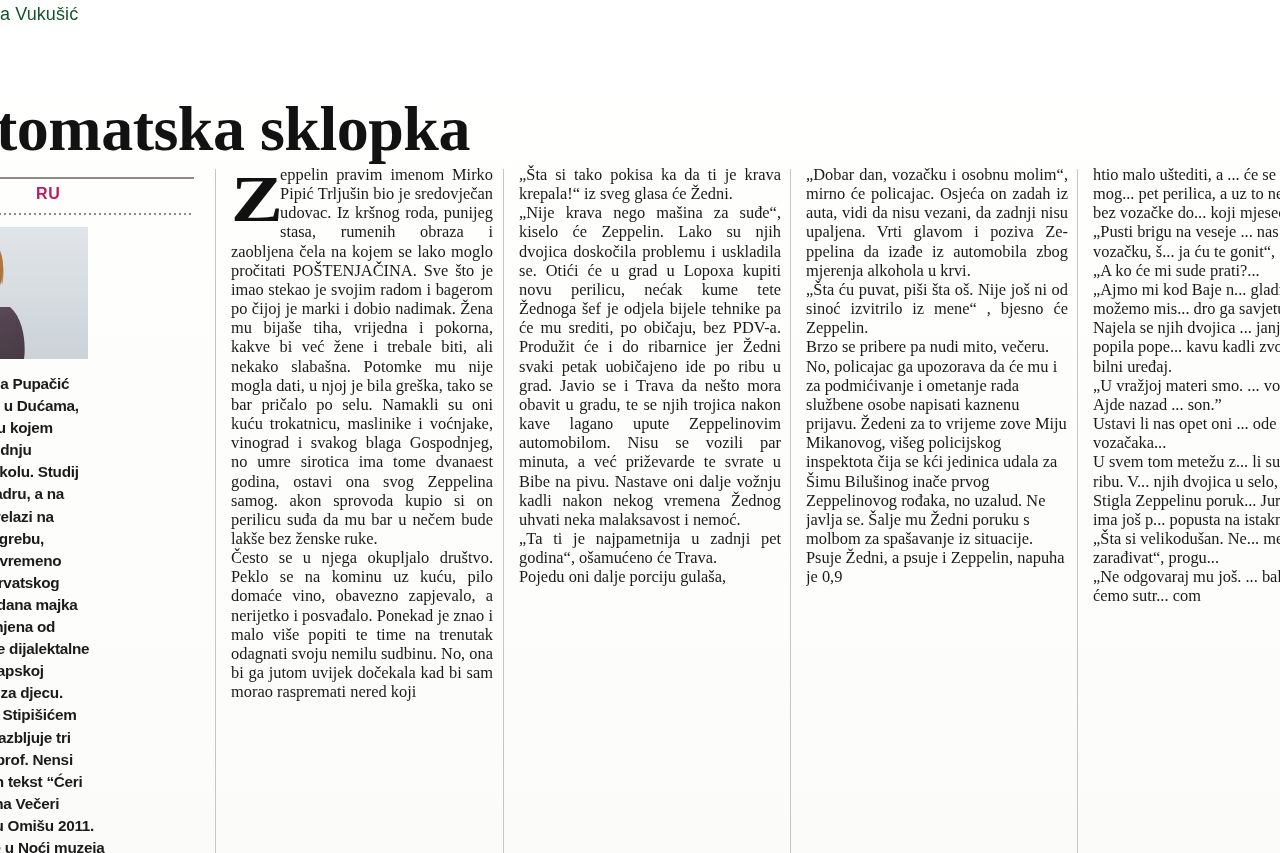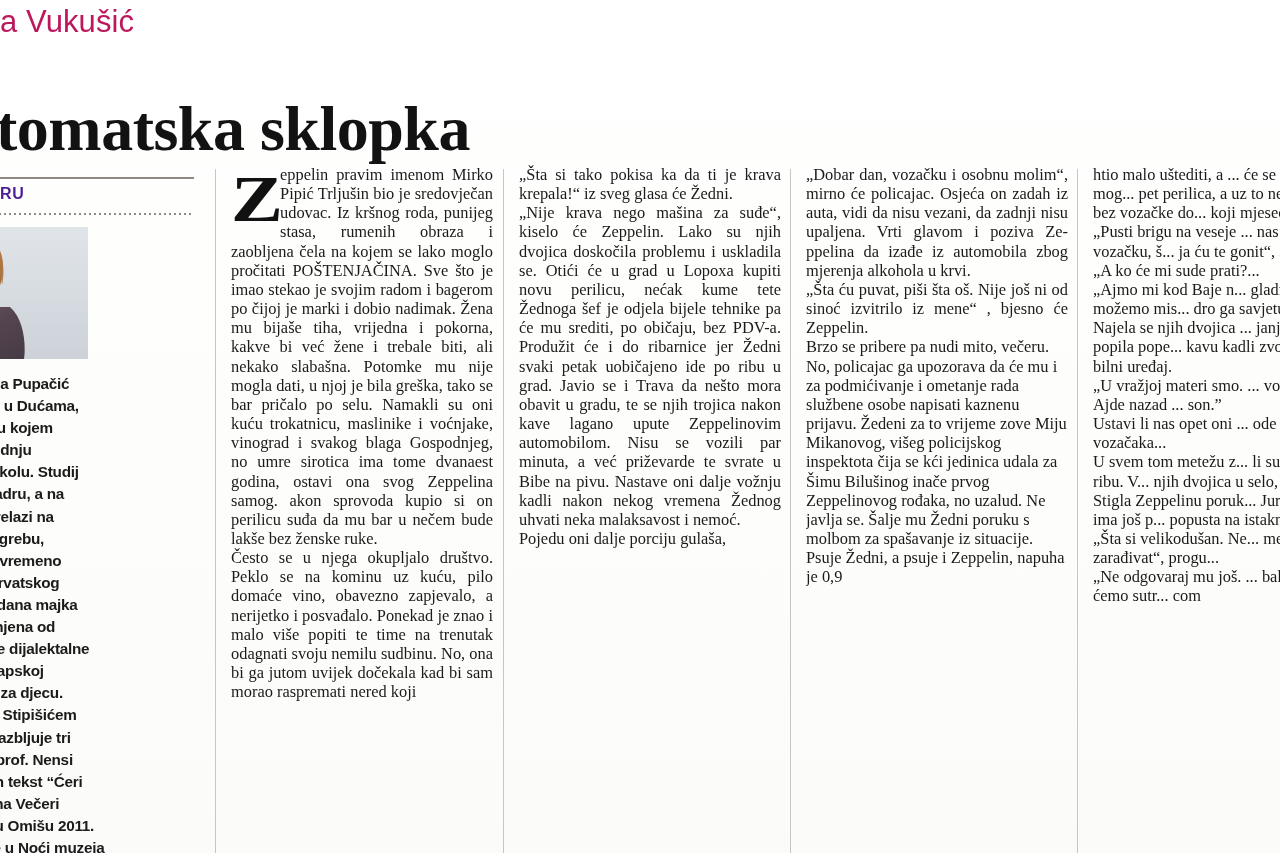--- a/index.html
+++ b/index.html
@@ -41,23 +41,23 @@
     left: -96px;
     top: 0;
     width: 1376px;
     height: 165px;
   }
   .byline {
     position: absolute;
     left: 96px;
     top: 4px;
     font-family: "Liberation Sans", "DejaVu Sans", sans-serif;
-    font-size: 31px;
+    font-size: 18px;
     letter-spacing: 0.1px;
-    color: #be185d;
+    color: #14532d;
     white-space: nowrap;
   }
   .headline {
     position: absolute;
     left: 92px;
     top: 54px;
     font-family: "Liberation Serif", "DejaVu Serif", serif;
     font-size: 64px;
     line-height: 1;
     letter-spacing: -0.5px;
@@ -125,22 +125,23 @@
     background: #8f8a86;
   }
   #sidebar .kicker {
     position: absolute;
     left: 96px;
     top: 20px;
     font-family: "Liberation Sans", "DejaVu Sans", sans-serif;
     font-weight: bold;
     font-size: 16px;
     letter-spacing: 0.6px;
-    color: #4c1d95;
+    color: #be185d;
     white-space: nowrap;
+    padding-left: 36px;
   }
   #sidebar .rule-dotted {
     position: absolute;
     left: 0px;
     top: 48px;
     width: 292px;
     height: 2px;
     background-image: repeating-linear-gradient(
       to right, #8e8a85 0 2px, rgba(0,0,0,0) 2px 5px);
   }
@@ -277,20 +278,21 @@
       <div class="body">
         <p><span class="dropcap"><span>Z</span></span><span>eppelin pravim imenom Mirko Pipić Trljušin bio je sredovječan udovac. Iz kršnog roda, punijeg stasa, rumenih obraza i zaobljena čela na kojem se lako moglo pročitati POŠTENJAČINA. Sve što je imao stekao je svojim radom i bagerom po čijoj je marki i dobio nadimak. Žena mu bijaše tiha, vrijedna i pokorna, kakve bi već žene i trebale biti, ali nekako slabašna. Potomke mu nije mogla dati, u njoj je bila greška, tako se bar pri­čalo po selu. Namakli su oni kuću trokatnicu, maslinike i voćnjake, vinograd i svakog blaga Gospod­njeg, no umre sirotica ima tome dvanaest godina, ostavi ona svog Zeppelina samog. akon sprovoda kupio si on perilicu suđa da mu bar u nečem bude lakše bez žen­ske ruke.</span></p>
         <p>Često se u njega okupljalo druš­tvo. Peklo se na kominu uz kuću, pilo domaće vino, obavezno za­pjevalo, a nerijetko i posvađalo. Ponekad je znao i malo više po­piti te time na trenutak odagnati svoju nemilu sudbinu. No, ona bi ga jutom uvijek dočekala kad bi sam morao raspremati nered koji</p>
       </div>
     </div>
 
     <div class="col" style="left:519px; width:262px;">
       <div class="body">
         <p>„Šta si tako pokisa ka da ti je krava krepala!“ iz sveg glasa će Žedni.</p>
         <p>„Nije krava nego mašina za suđe“, kiselo će Zeppelin. Lako su njih dvojica doskočila proble­mu i uskladila se. Otići će u grad u Lopoxa kupiti novu perilicu, nećak kume tete Žednoga šef je odjela bijele tehnike pa će mu srediti, po običaju, bez PDV-a. Produžit će i do ribarnice jer Žedni svaki petak uobičajeno ide po ribu u grad. Javio se i Trava da nešto mora obavit u gradu, te se njih trojica nakon kave lagano upute Zeppelinovim automobi­lom. Nisu se vozili par minuta, a već priževarde te svrate u Bibe na pivu. Nastave oni dalje vo­žnju kadli nakon nekog vreme­na Žednog uhvati neka malaksa­vost i nemoć.</p>
+        <p>„Ta ti je najpametnija u zadnji pet godina“, ošamućeno će Tra­va.</p>
         <p class="last">Pojedu oni dalje porciju gulaša,</p>
       </div>
     </div>
 
     <div class="col" style="left:806px; width:262px;">
       <div class="body">
         <p>„Dobar dan, vozačku i osobnu molim“, mirno će policajac. Osjeća on zadah iz auta, vidi da nisu vezani, da zadnji nisu upa­ljena. Vrti glavom i poziva Ze­ppelina da izađe iz automobila zbog mjerenja alkohola u krvi.</p>
         <p>„Šta ću puvat, piši šta oš. Nije još ni od sinoć izvitrilo iz mene“ , bjesno će Zeppelin.</p>
         <p class="last">Brzo se pribere pa nudi mito, večeru. No, policajac ga upo­zorava da će mu i za podmići­vanje i ometanje rada službene osobe napisati kaznenu prijavu. Žedeni za to vrijeme zove Miju Mikanovog, višeg policijskog inspektota čija se kći jedinica udala za Šimu Bilušinog inače prvog Zeppelinovog rođaka, no uzalud. Ne javlja se. Šalje mu Žedni poruku s molbom za spa­šavanje iz situacije. Psuje Žedni, a psuje i Zeppelin, napuha je 0,9</p>
       </div>

